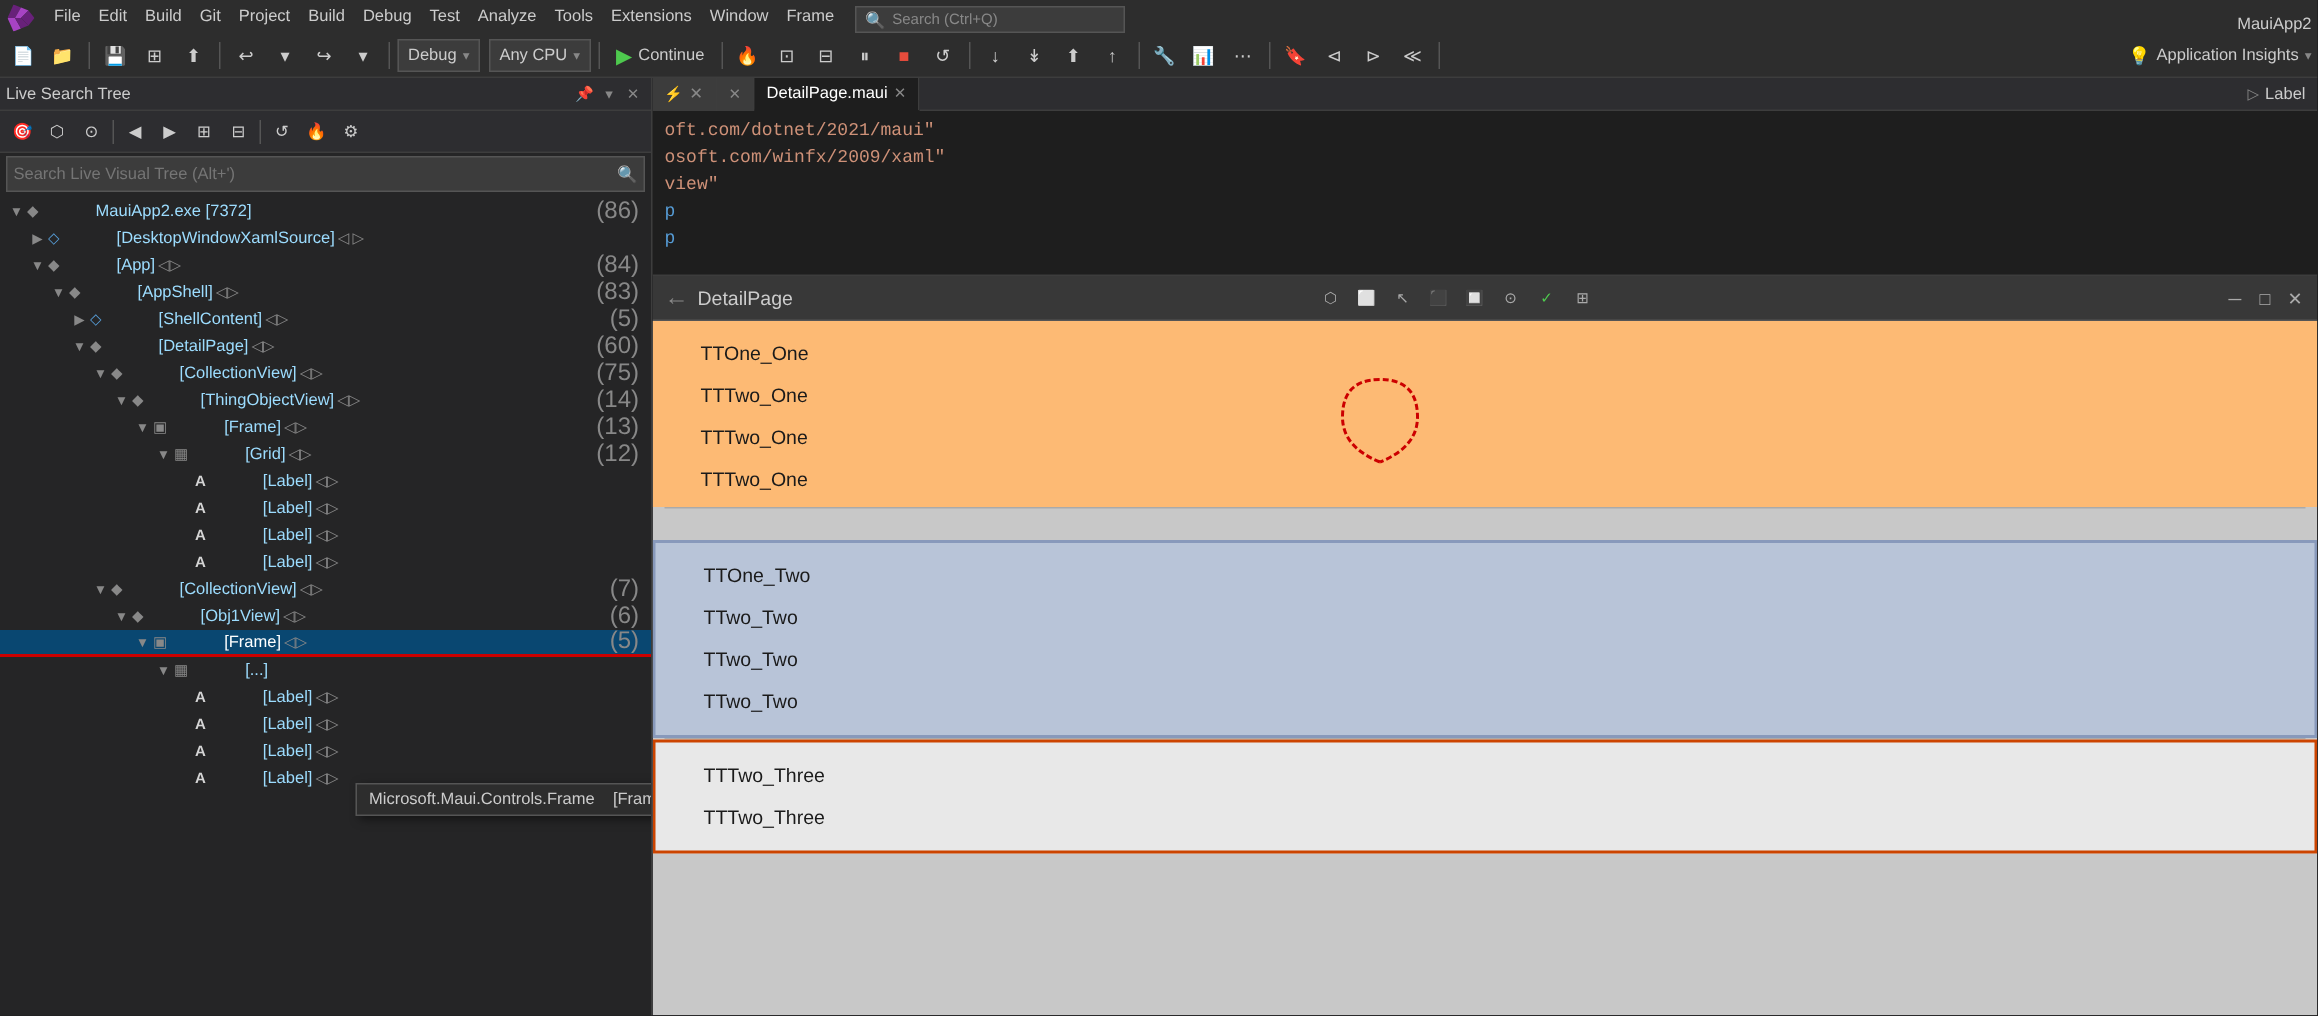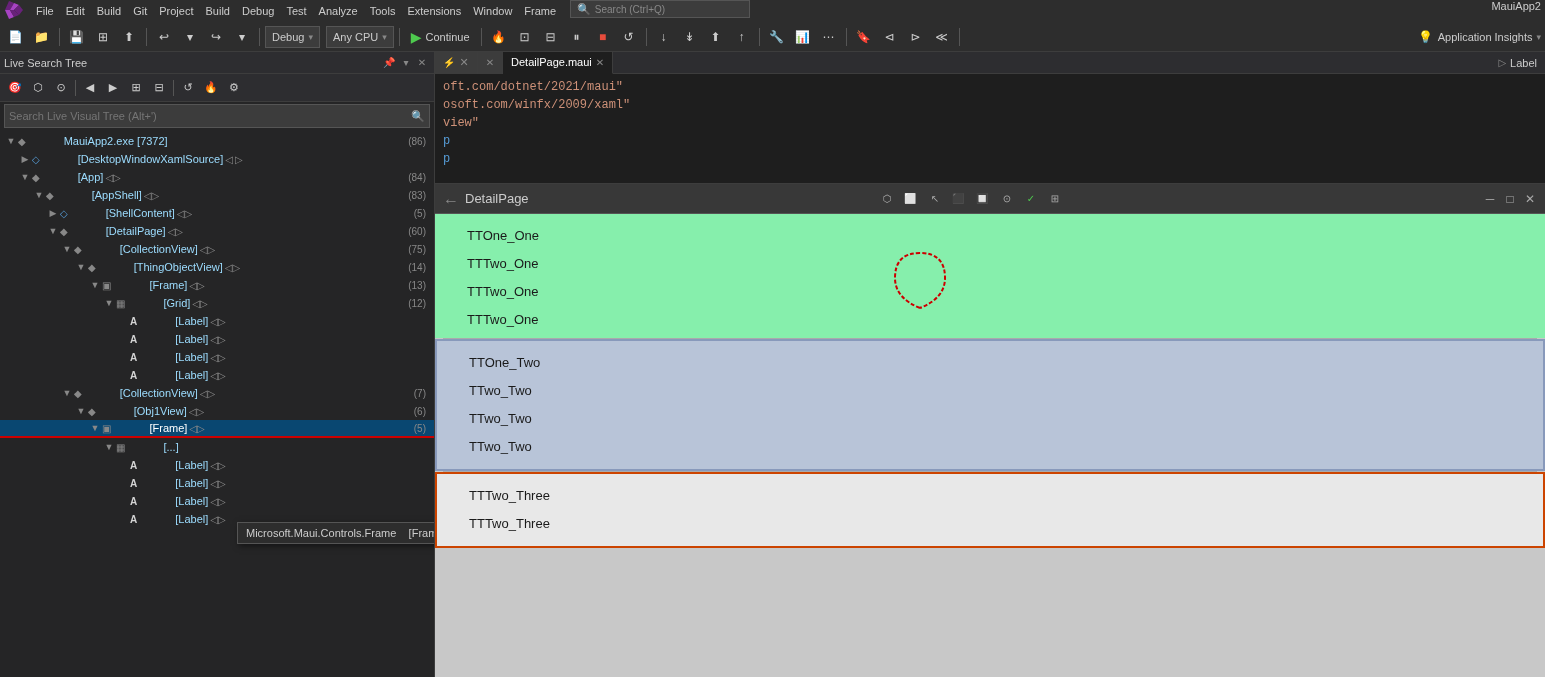--- a/index.html
+++ b/index.html
@@ -9,21 +9,21 @@
       overflow: hidden;
       background: #1e1e1e;
       font-family: 'Segoe UI', Tahoma, Geneva, Verdana, sans-serif;
       font-size: 12px;
       color: #d4d4d4;
     }
 
     
     .menu-bar {
       display: flex;
-      align-items: flex-start;
+      align-items: flex-end;
       height: 22px;
       background: #2d2d2d;
       padding: 0 4px;
       font-size: 11px;
       color: #cccccc;
     }
     .menu-bar .logo {
       width: 20px;
       height: 20px;
       margin-right: 6px;
@@ -154,21 +154,21 @@
     .tree-node.selected { background: #094771; }
     .tree-expand {
       width: 14px; display: inline-flex;
       align-items: center; justify-content: center;
       color: #888; font-size: 9px;
     }
     .tree-node-icon { color: #888; margin-right: 2px; font-size: 10px; }
     .tree-node-text { color: #9cdcfe; padding-left: 36px; }
     .tree-node-count {
       margin-left: auto; color: #888;
-      font-size: 10px; padding-right: 4px;
+      font-size: 16px; padding-right: 4px;
     }
     .tree-node-nav { color: #888; margin-left: 2px; font-size: 10px; }
 
     
     .tooltip-box {
       position: absolute;
       left: 237px; top: 470px;
       background: #2d2d2d;
       border: 1px solid #555;
       padding: 4px 8px;
@@ -639,36 +639,36 @@
         <button class="preview-icon-btn">⊞</button>
 
         <div style="flex:1;"></div>
         <button class="win-btn">─</button>
         <button class="win-btn">□</button>
         <button class="win-btn">✕</button>
       </div>
 
       <div class="preview-content">
 
-        <div style="background:#86efac; padding: 8px 16px 4px;">
+        <div style="background:#fdba74; padding: 8px 16px 4px;">
           <div class="list-item-row">TTOne_One</div>
           <div class="list-item-row">TTTwo_One</div>
           <div class="list-item-row">TTTwo_One</div>
           <div class="list-item-row">TTTwo_One</div>
         </div>
 
         <div style="position:relative; height:0;">
           <svg style="position:absolute; left:455px; top:-90px; z-index:10;" width="60" height="70" viewBox="0 0 60 70">
             <path d="M 30 60 Q 5 50 5 30 Q 5 5 30 5 Q 55 5 55 30 Q 55 50 30 60" fill="none" stroke="#cc0000" stroke-width="2" stroke-dasharray="4,2"></path>
           </svg>
         </div>
 
         <div style="height:1px; background:#aaa; margin:0 8px;"></div>
 
-        <div style="background:#b8c4d8; padding: 8px 16px; border:2px solid #8899bb; position:relative;">
+        <div style="background:#b8c4d8; padding: 8px 16px; border:2px solid #8899bb; position:relative;margin-top:21px;">
           <div class="list-item-row">TTOne_Two</div>
           <div class="list-item-row">TTwo_Two</div>
           <div class="list-item-row">TTwo_Two</div>
           <div class="list-item-row">TTwo_Two</div>
         </div>
 
         <div style="height:1px; background:#aaa; margin:0 8px;"></div>
 
         <div style="background:#e8e8e8; padding: 8px 16px; border:2px solid #cc4400;">
           <div class="list-item-row">TTTwo_Three</div>

